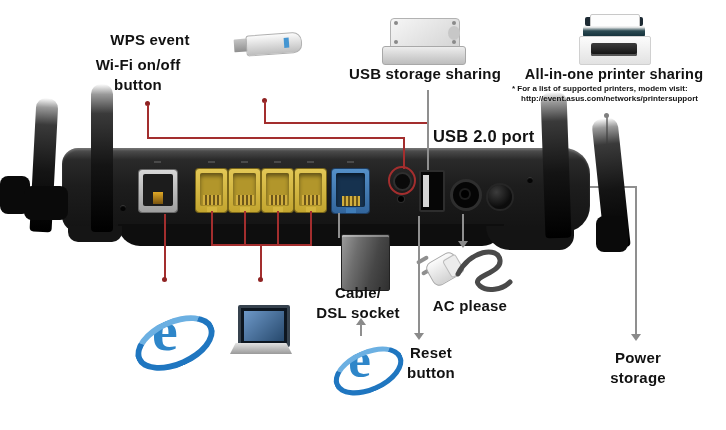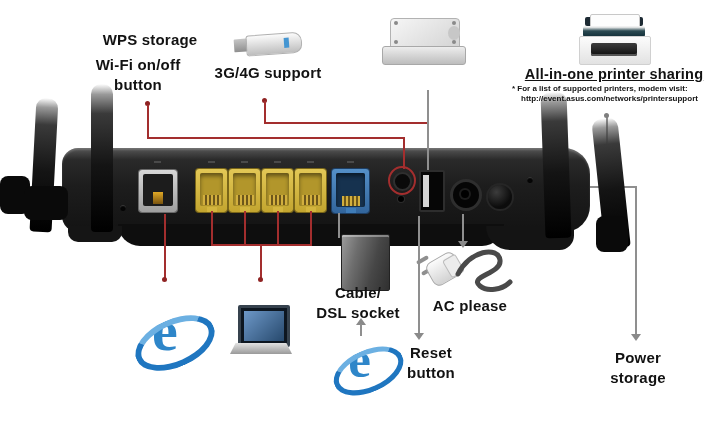--- a/index.html
+++ b/index.html
@@ -3,21 +3,21 @@
 <meta charset="utf-8">
 <style>
   html,body{margin:0;padding:0;background:#fff;}
   .stage{position:relative;width:726px;height:430px;background:#ffffff;overflow:hidden;
          font-family:"Liberation Sans", sans-serif;}
   
   .lbl{position:absolute;font-weight:bold;font-size:15px;line-height:20px;color:#121212;
        text-align:center;white-space:pre-line;letter-spacing:.2px;z-index:8;}
   .lbl.small-note{font-size:8px;line-height:10.5px;font-weight:bold;text-align:left;letter-spacing:0;}
   .lbl.big{font-size:16.5px;text-align:left;}
-  .lbl.printer-l{font-size:14.5px;text-decoration:underline;}
+  .lbl.printer-l{font-size:14.5px;}
   
   .vline,.hline{position:absolute;z-index:5;}
   .vline{width:2px;} .hline{height:2px;}
   .red{background:#a32e2e;} .gray{background:#8f8f8f;}
   .z2{z-index:2;}
   .dot{position:absolute;width:5px;height:5px;border-radius:50%;z-index:5;}
   .dot.red{background:#8f2323;} .dot.gray{background:#7f7f7f;}
   .arr-down{position:absolute;width:0;height:0;border-left:5px solid transparent;
             border-right:5px solid transparent;border-top:7px solid #8a8a8a;z-index:5;}
   .arr-up{position:absolute;width:0;height:0;border-left:5px solid transparent;
@@ -280,27 +280,28 @@
   <div class="icon plug">
     <div class="pin" style="left:-4px;top:14px;"></div>
     <div class="pin" style="left:1px;top:25px;"></div>
     <div class="head"></div>
     <div class="collar"></div>
     <svg width="62" height="52" viewBox="0 0 62 52">
       <path d="M4 30 C 16 6, 44 2, 46 16 C 48 30, 14 32, 26 42 C 33 48, 48 46, 56 38" fill="none" stroke="#4a4a4a" stroke-width="5" stroke-linecap="round"></path>
     </svg>
   </div>
 
-  <div class="lbl" style="left:88px;top:30px;width:124px;">WPS storage</div>
+  <div class="lbl" style="left:88px;top:30px;width:124px;">WPS event</div>
   <div class="lbl" style="left:76px;top:55px;width:124px;">Wi-Fi on/off
 button</div>
-  <div class="lbl" style="left:206px;top:63px;width:124px;">3G/4G support</div>
+  <div class="lbl" style="left:340px;top:64px;width:170px;">USB storage sharing</div>
   <div class="lbl printer-l" style="left:515px;top:64px;width:198px;">All-in-one printer sharing</div>
   <div class="lbl small-note" style="left:512px;top:84px;width:205px;">* For a list of supported printers, modem visit:</div>
   <div class="lbl small-note" style="left:521px;top:94px;width:184px;">http://event.asus.com/networks/printersupport</div>
+  <div class="lbl big" style="left:433px;top:126px;width:130px;">USB 2.0 port</div>
   <div class="lbl" style="left:300px;top:283px;width:116px;">Cable/
 DSL socket</div>
   <div class="lbl" style="left:396px;top:343px;width:70px;">Reset
 button</div>
   <div class="lbl" style="left:418px;top:296px;width:104px;">AC please</div>
   <div class="lbl" style="left:599px;top:348px;width:78px;">Power
 storage</div>
 
 </div>
 

